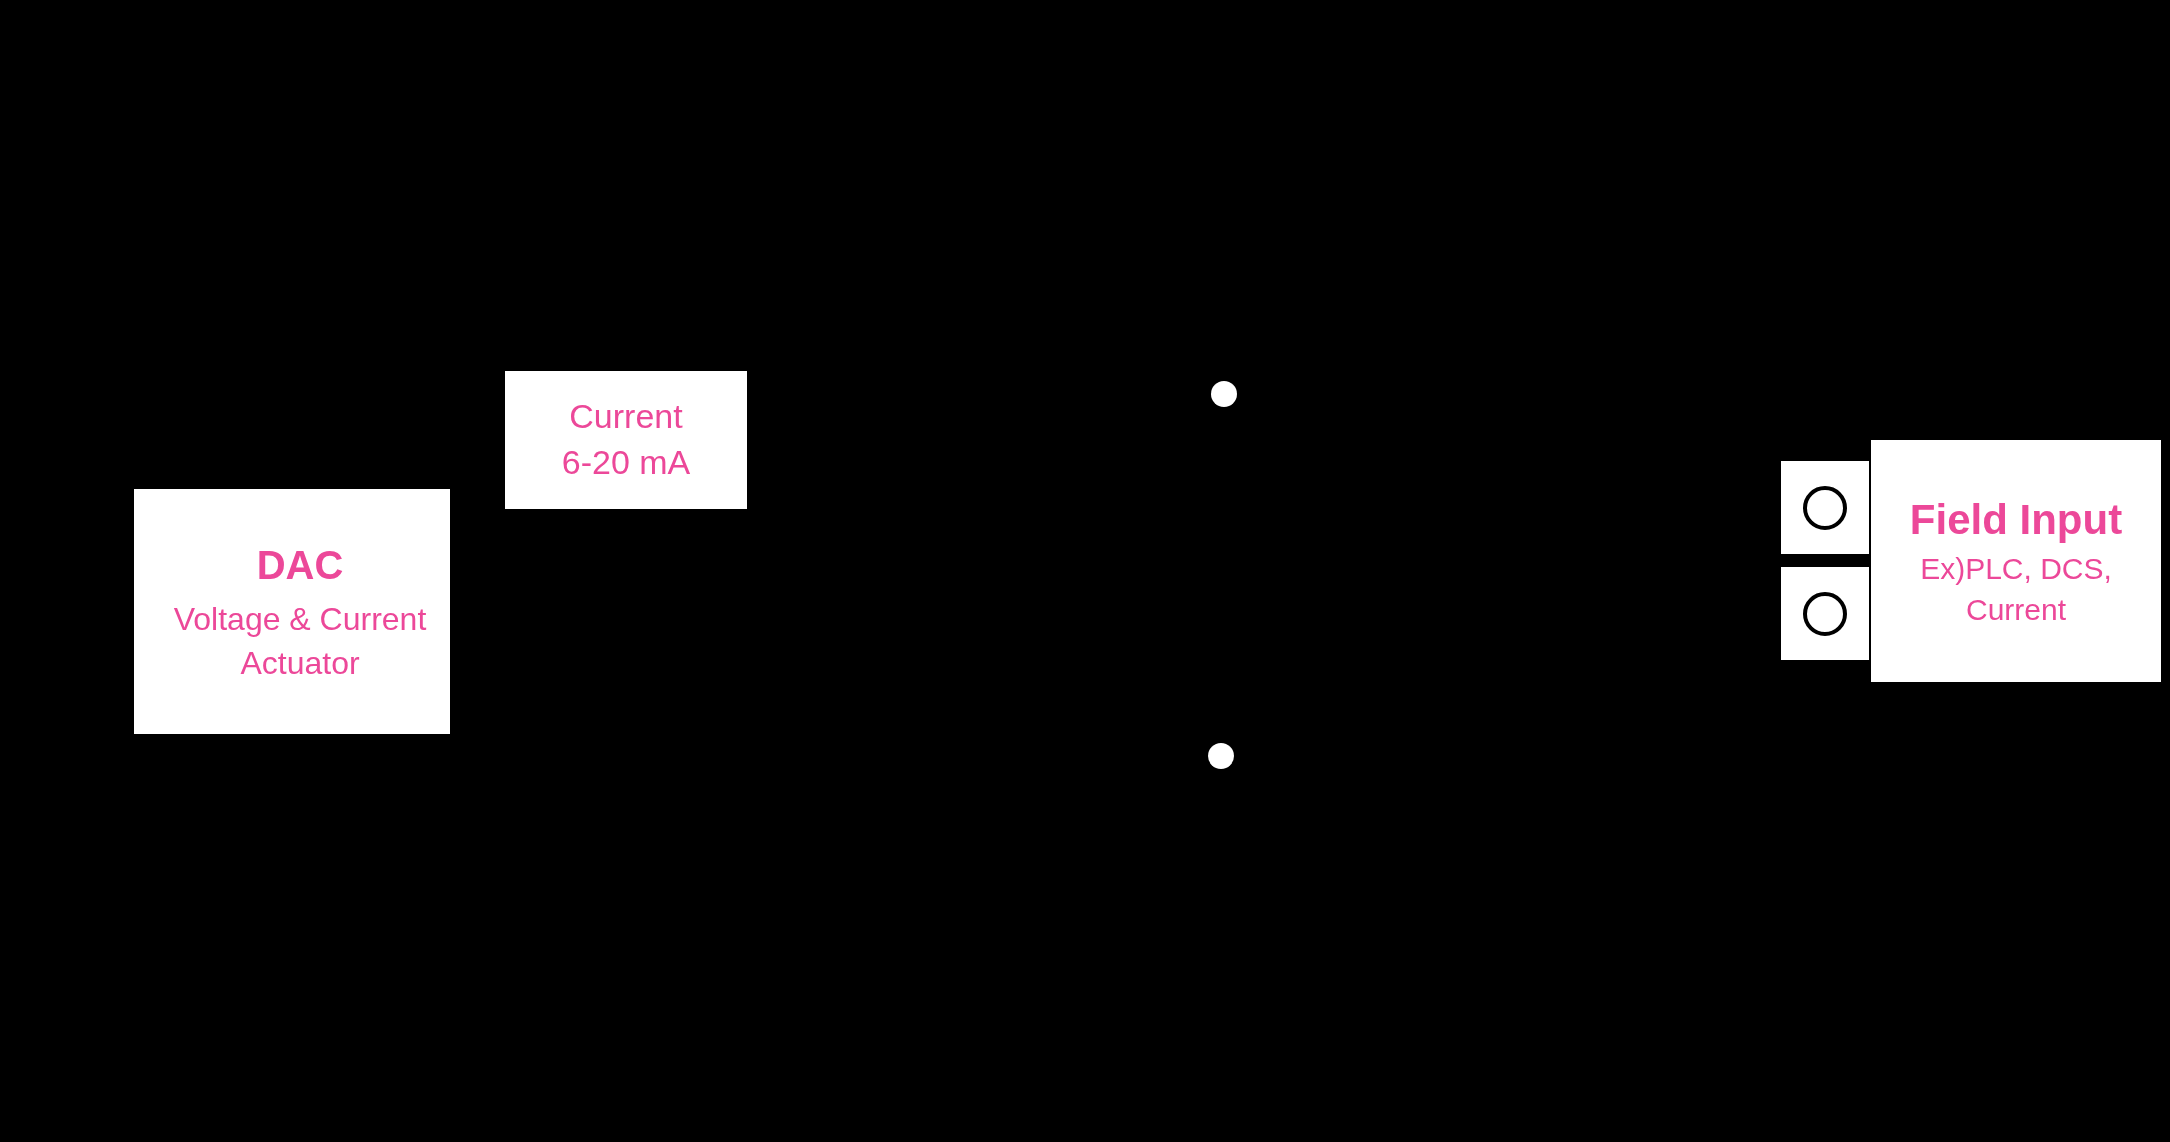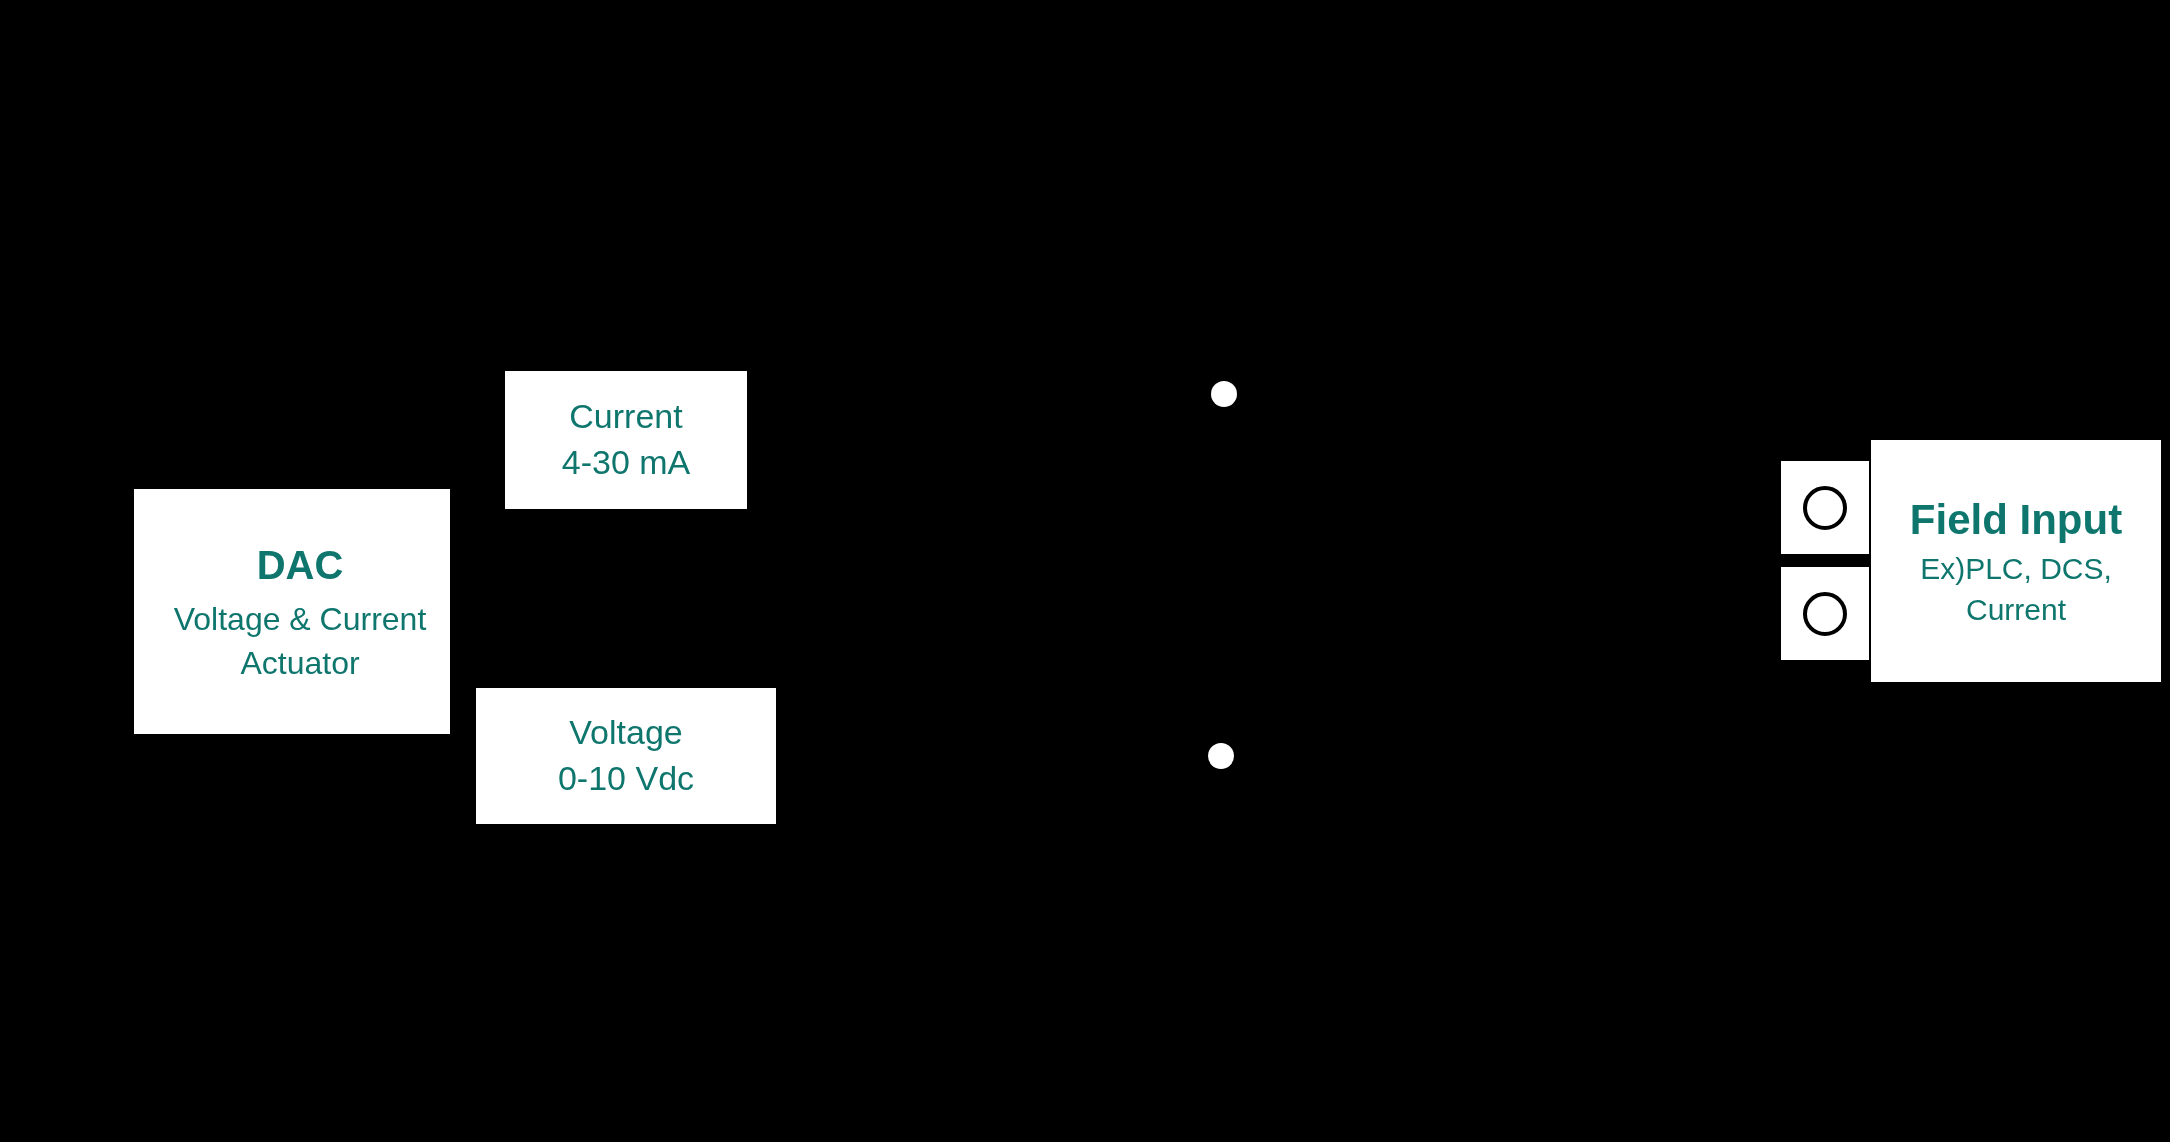--- a/index.html
+++ b/index.html
@@ -11,21 +11,21 @@
     position: relative;
     width: 2170px;
     height: 1142px;
     background: #000000;
     overflow: hidden;
     font-family: "Liberation Sans", sans-serif;
   }
   .box {
     position: absolute;
     background: #ffffff;
-    color: #0f766e;
+    color: #ec4899;
     display: flex;
     flex-direction: column;
     align-items: center;
     justify-content: center;
     text-align: center;
     line-height: 1.35;
   }
   .box .title {
     font-weight: 700;
     font-size: 40px;
@@ -113,27 +113,23 @@
 <div class="canvas">
 
   <div class="box dac-box">
     <div class="title">DAC</div>
     <div class="line">Voltage &amp; Current</div>
     <div class="line">Actuator</div>
   </div>
 
   <div class="box current-box">
     <div class="line">Current</div>
-    <div class="line">4-30 mA</div>
+    <div class="line">6-20 mA</div>
   </div>
 
-  <div class="box voltage-box">
-    <div class="line">Voltage</div>
-    <div class="line">0-10 Vdc</div>
-  </div>
 
   <div class="junction-dot dot-top"></div>
   <div class="junction-dot dot-bottom"></div>
 
   <div class="terminal terminal-top">
     <div class="circle"></div>
   </div>
   <div class="terminal terminal-bottom">
     <div class="circle"></div>
   </div>

